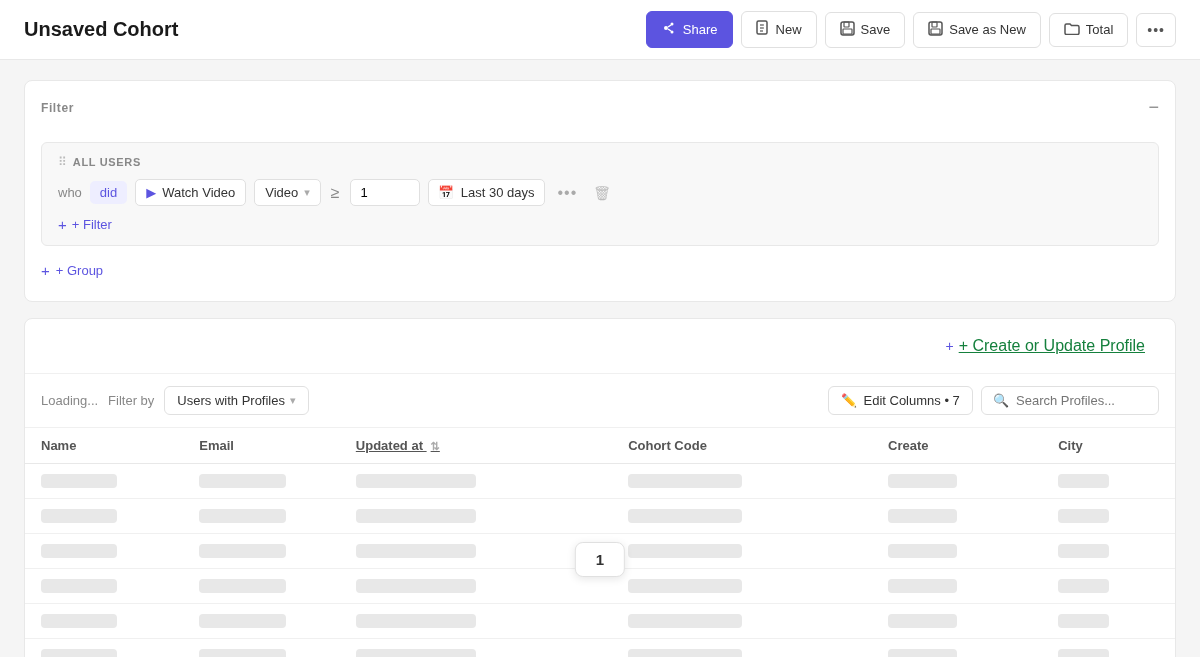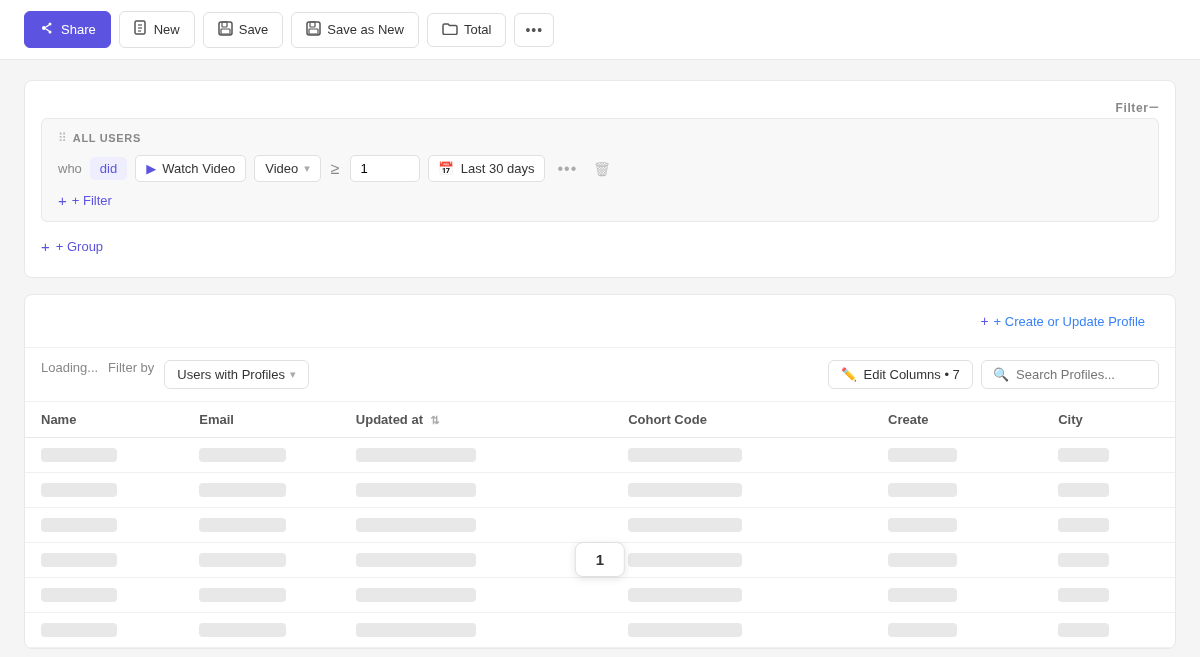--- a/index.html
+++ b/index.html
@@ -22,21 +22,21 @@
     }
     .btn-dots { padding: 8px 10px; }
 
     .main-content { padding: 20px 24px; }
 
     .filter-card {
       background: #fff; border: 1px solid #e8e8e8; border-radius: 8px;
       padding: 16px; margin-bottom: 16px;
     }
     .filter-header {
-      display: flex; justify-content: flex-end; align-items: center; margin-bottom: 0;
+      display: flex; justify-content: space-between; align-items: center; margin-bottom: 24px;
     }
     .filter-label { font-size: 12px; font-weight: 600; color: #888; letter-spacing: 0.05em; }
     .collapse-btn { background: none; border: none; cursor: pointer; color: #888; font-size: 18px; }
 
     .filter-row { display: flex; align-items: center; gap: 8px; flex-wrap: wrap; }
     .filter-chip {
       display: flex; align-items: center; gap: 6px;
       background: #fff; border: 1px solid #e0e0e0; border-radius: 5px;
       padding: 5px 10px; font-size: 13px; color: #333; cursor: pointer;
     }
@@ -70,21 +70,21 @@
     }
 
     .table-card {
       background: #fff; border: 1px solid #e8e8e8; border-radius: 8px;
       overflow: hidden;
     }
     .table-toolbar {
       display: flex; align-items: center; justify-content: space-between;
       padding: 12px 16px; border-bottom: 1px solid #f0f0f0;
     }
-    .table-toolbar-left { display: flex; gap: 10px; }
+    .table-toolbar-left { display: flex; align-items: center; gap: 10px; }
     .table-toolbar-right { display: flex; align-items: center; gap: 8px; }
     .loading-text { font-size: 13px; color: #888; }
     .filter-by-label { font-size: 13px; color: #888; }
     .profile-filter-btn {
       display: flex; align-items: center; gap: 5px;
       border: 1px solid #e0e0e0; border-radius: 6px; padding: 6px 12px;
       background: #fff; font-size: 13px; cursor: pointer; color: #333;
     }
     .edit-cols-btn {
       display: flex; align-items: center; gap: 6px;
@@ -126,20 +126,21 @@
       box-shadow: 0 2px 8px rgba(0,0,0,0.1);
       color: #333;
     }
 
     .drag-handle { color: #bbb; font-size: 12px; cursor: grab; }
   </style>
 </head>
 <body>
 
 <div class="top-bar">
+  <h1 class="page-title">Unsaved Cohort</h1>
   <div class="toolbar-buttons">
     <button class="btn btn-primary">
       <span>
         <svg width="16" height="16" viewBox="0 0 16 16" fill="none" xmlns="http://www.w3.org/2000/svg">
           <circle cx="5" cy="8" r="2" fill="white"></circle>
           <circle cx="11" cy="4" r="1.5" fill="white"></circle>
           <circle cx="11" cy="12" r="1.5" fill="white"></circle>
           <line x1="7" y1="7" x2="10" y2="5" stroke="white" stroke-width="1.5"></line>
           <line x1="7" y1="9" x2="10" y2="11" stroke="white" stroke-width="1.5"></line>
         </svg>
@@ -240,21 +241,21 @@
       <span style="font-size:15px;">+</span>
       <span>+ Group</span>
     </button>
   </div>
 
   <div class="table-card">
 
     <div style="display:flex; justify-content:flex-end; padding:10px 16px; border-bottom:1px solid #f0f0f0;">
       <button class="create-profile-btn">
         <span style="font-size:14px; color:#5c54e0;">+</span>
-        <span style="font-size:13px; color:#3b82f6;">+ Create or Update Profile</span>
+        <span style="font-size:16px; color:#15803d;text-decoration:underline;">+ Create or Update Profile</span>
       </button>
     </div>
 
     <div class="table-toolbar">
       <div class="table-toolbar-left">
         <span class="loading-text">Loading...</span>
         <span class="filter-by-label">Filter by</span>
         <button class="profile-filter-btn">
           <span>Users with Profiles</span>
           <span style="color:#aaa; font-size:11px;">▾</span>
@@ -270,21 +271,21 @@
           <input type="text" style="border: none; outline: none; font-size: 13px; color: #c2410c; background: transparent; width: 130px;" placeholder="Search Profiles...">
         </div>
       </div>
     </div>
 
     <table>
       <thead>
         <tr>
           <th><span>Name</span></th>
           <th><span>Email</span></th>
-          <th style="cursor:pointer;">
+          <th style="cursor:pointer;text-decoration:underline;">
             <span>Updated at</span>
             <span class="sort-icon">⇅</span>
           </th>
           <th><span>Cohort Code</span></th>
           <th><span>Create</span></th>
           <th><span>City</span></th>
         </tr>
       </thead>
       <tbody id="table-body">
       <tr style="border-bottom: 1px solid rgb(240, 240, 240);">

